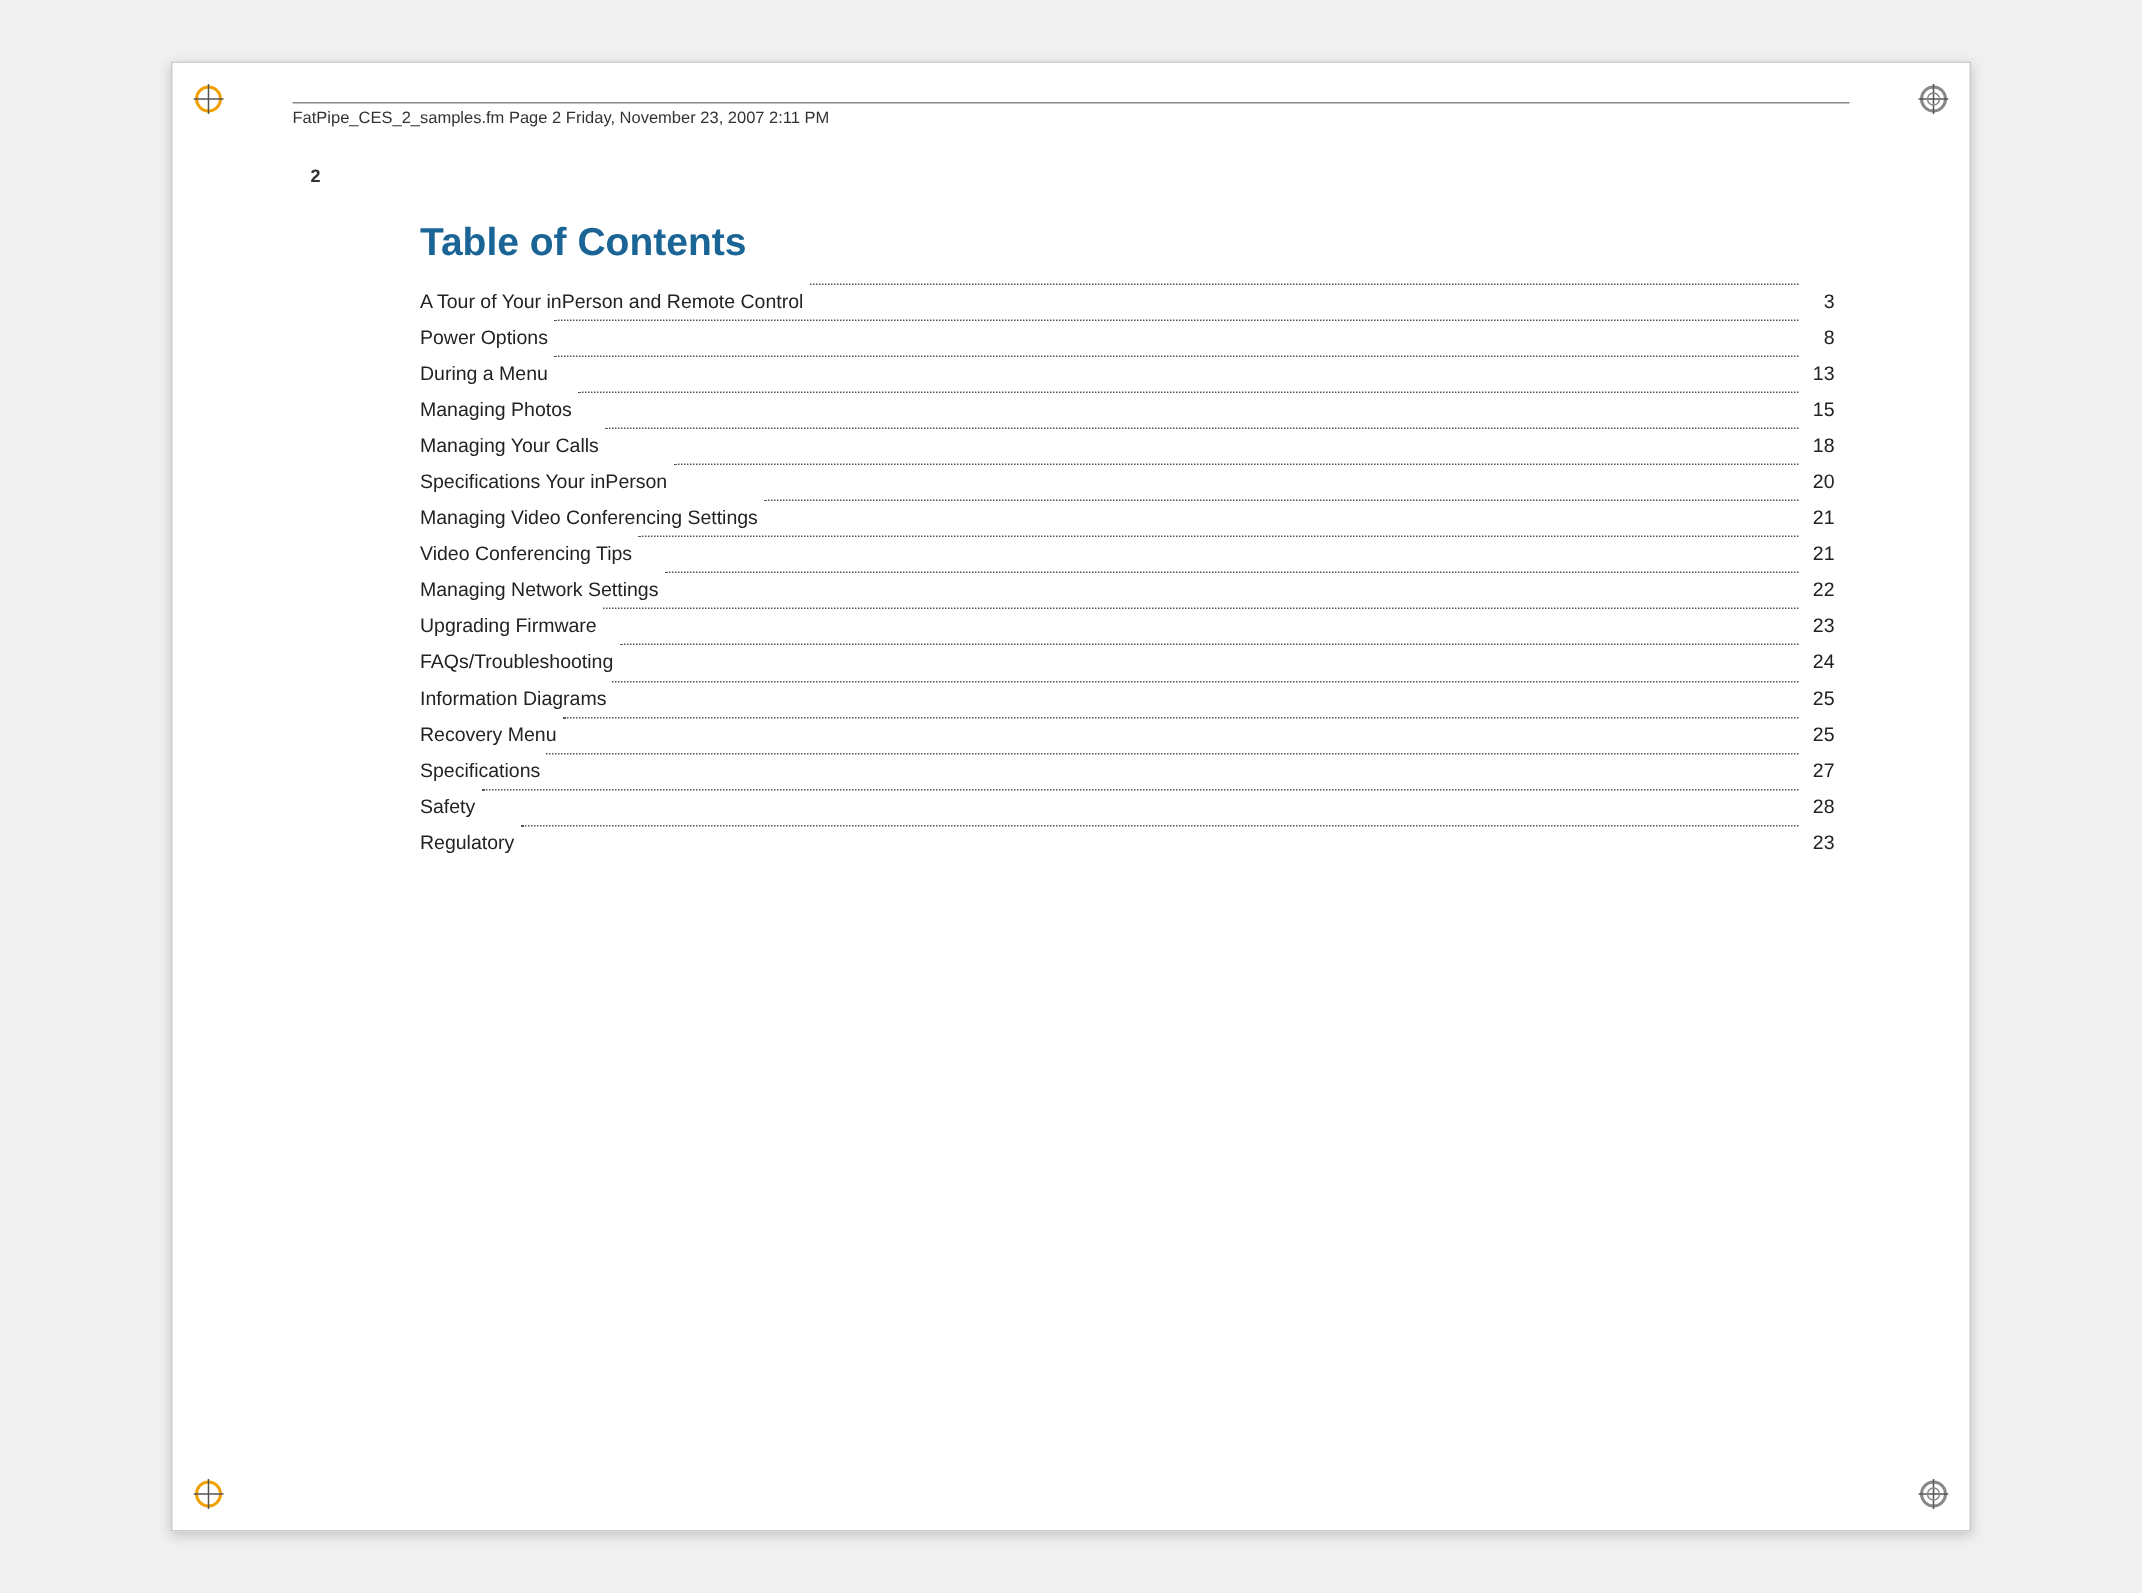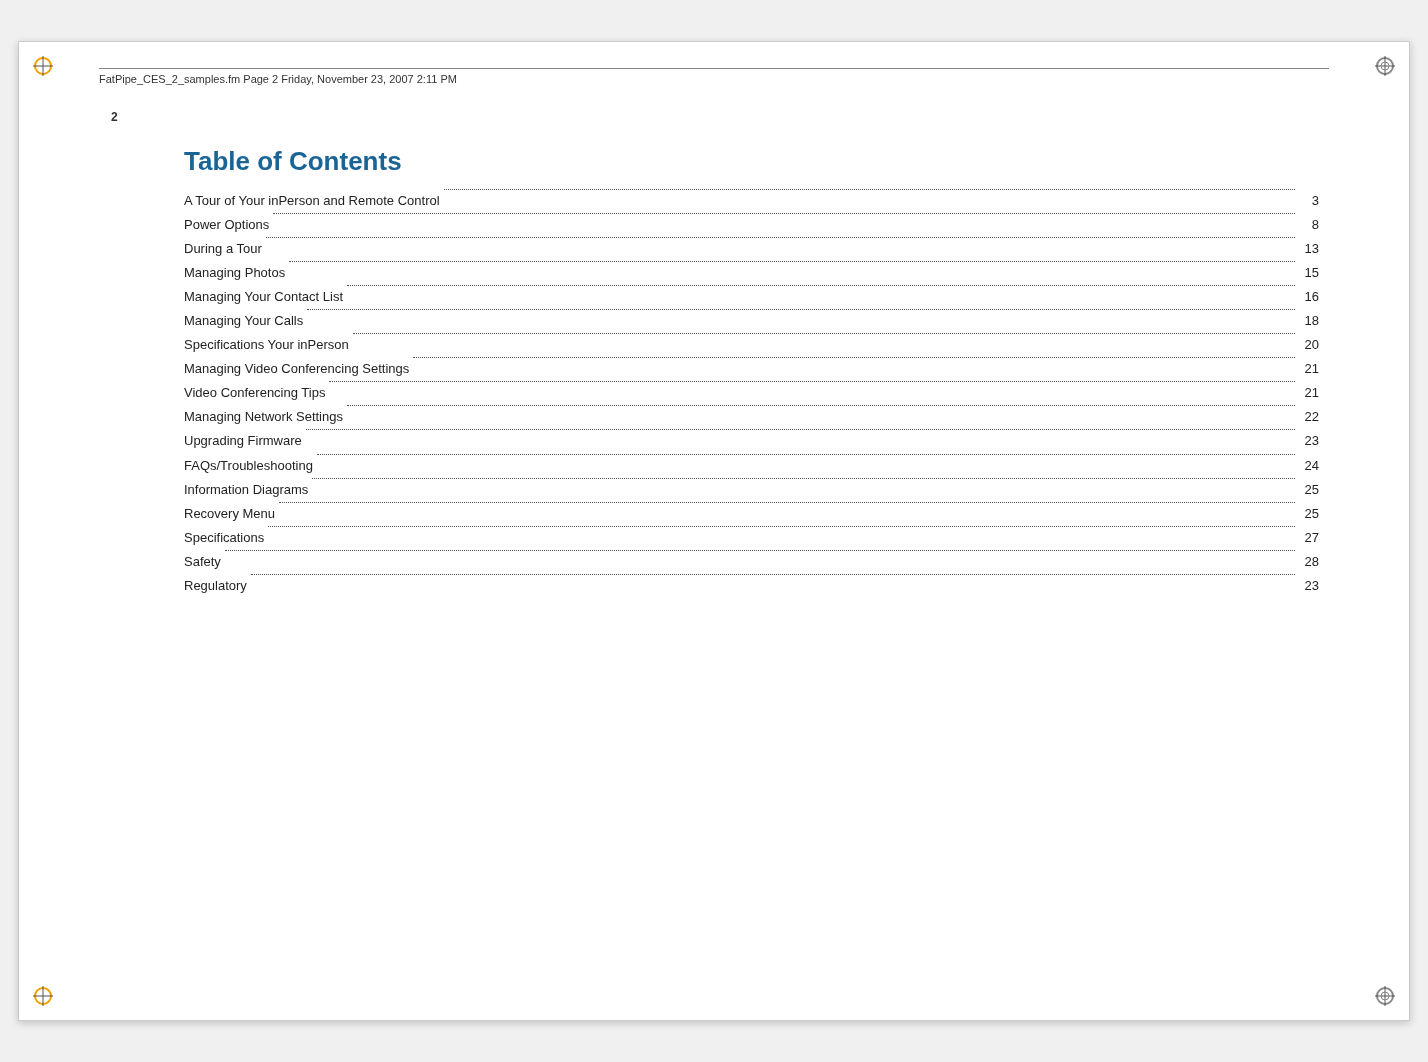--- a/index.html
+++ b/index.html
@@ -21,21 +21,21 @@
       width: 1428px;
       height: 1062px;
       background: #f0f0f0;
       display: flex;
       justify-content: center;
       align-items: center;
       position: relative;
     }
 
     .document-page {
-      width: 1392px;
+      width: 1200px;
       height: 980px;
       background: #ffffff;
       position: relative;
       box-shadow: 0 2px 8px rgba(0,0,0,0.2);
       border: 1px solid #ccc;
     }
 
     
     .corner-mark {
       position: absolute;
@@ -183,33 +183,28 @@
             <span class="toc-item-text">A Tour of Your inPerson and Remote Control </span>
             <span class="toc-dots"></span>
             <span class="toc-page">3</span>
           </li>
           <li class="toc-item">
             <span class="toc-item-text">Power Options </span>
             <span class="toc-dots"></span>
             <span class="toc-page">8</span>
           </li>
           <li class="toc-item">
-            <span class="toc-item-text">During a Tour </span>
+            <span class="toc-item-text">During a Menu </span>
             <span class="toc-dots"></span>
             <span class="toc-page">13</span>
           </li>
           <li class="toc-item">
             <span class="toc-item-text">Managing Photos </span>
             <span class="toc-dots"></span>
             <span class="toc-page">15</span>
-          </li>
-          <li class="toc-item">
-            <span class="toc-item-text">Managing Your Contact List </span>
-            <span class="toc-dots"></span>
-            <span class="toc-page">16</span>
           </li>
           <li class="toc-item">
             <span class="toc-item-text">Managing Your Calls </span>
             <span class="toc-dots"></span>
             <span class="toc-page">18</span>
           </li>
           <li class="toc-item">
             <span class="toc-item-text">Specifications Your inPerson </span>
             <span class="toc-dots"></span>
             <span class="toc-page">20</span>

